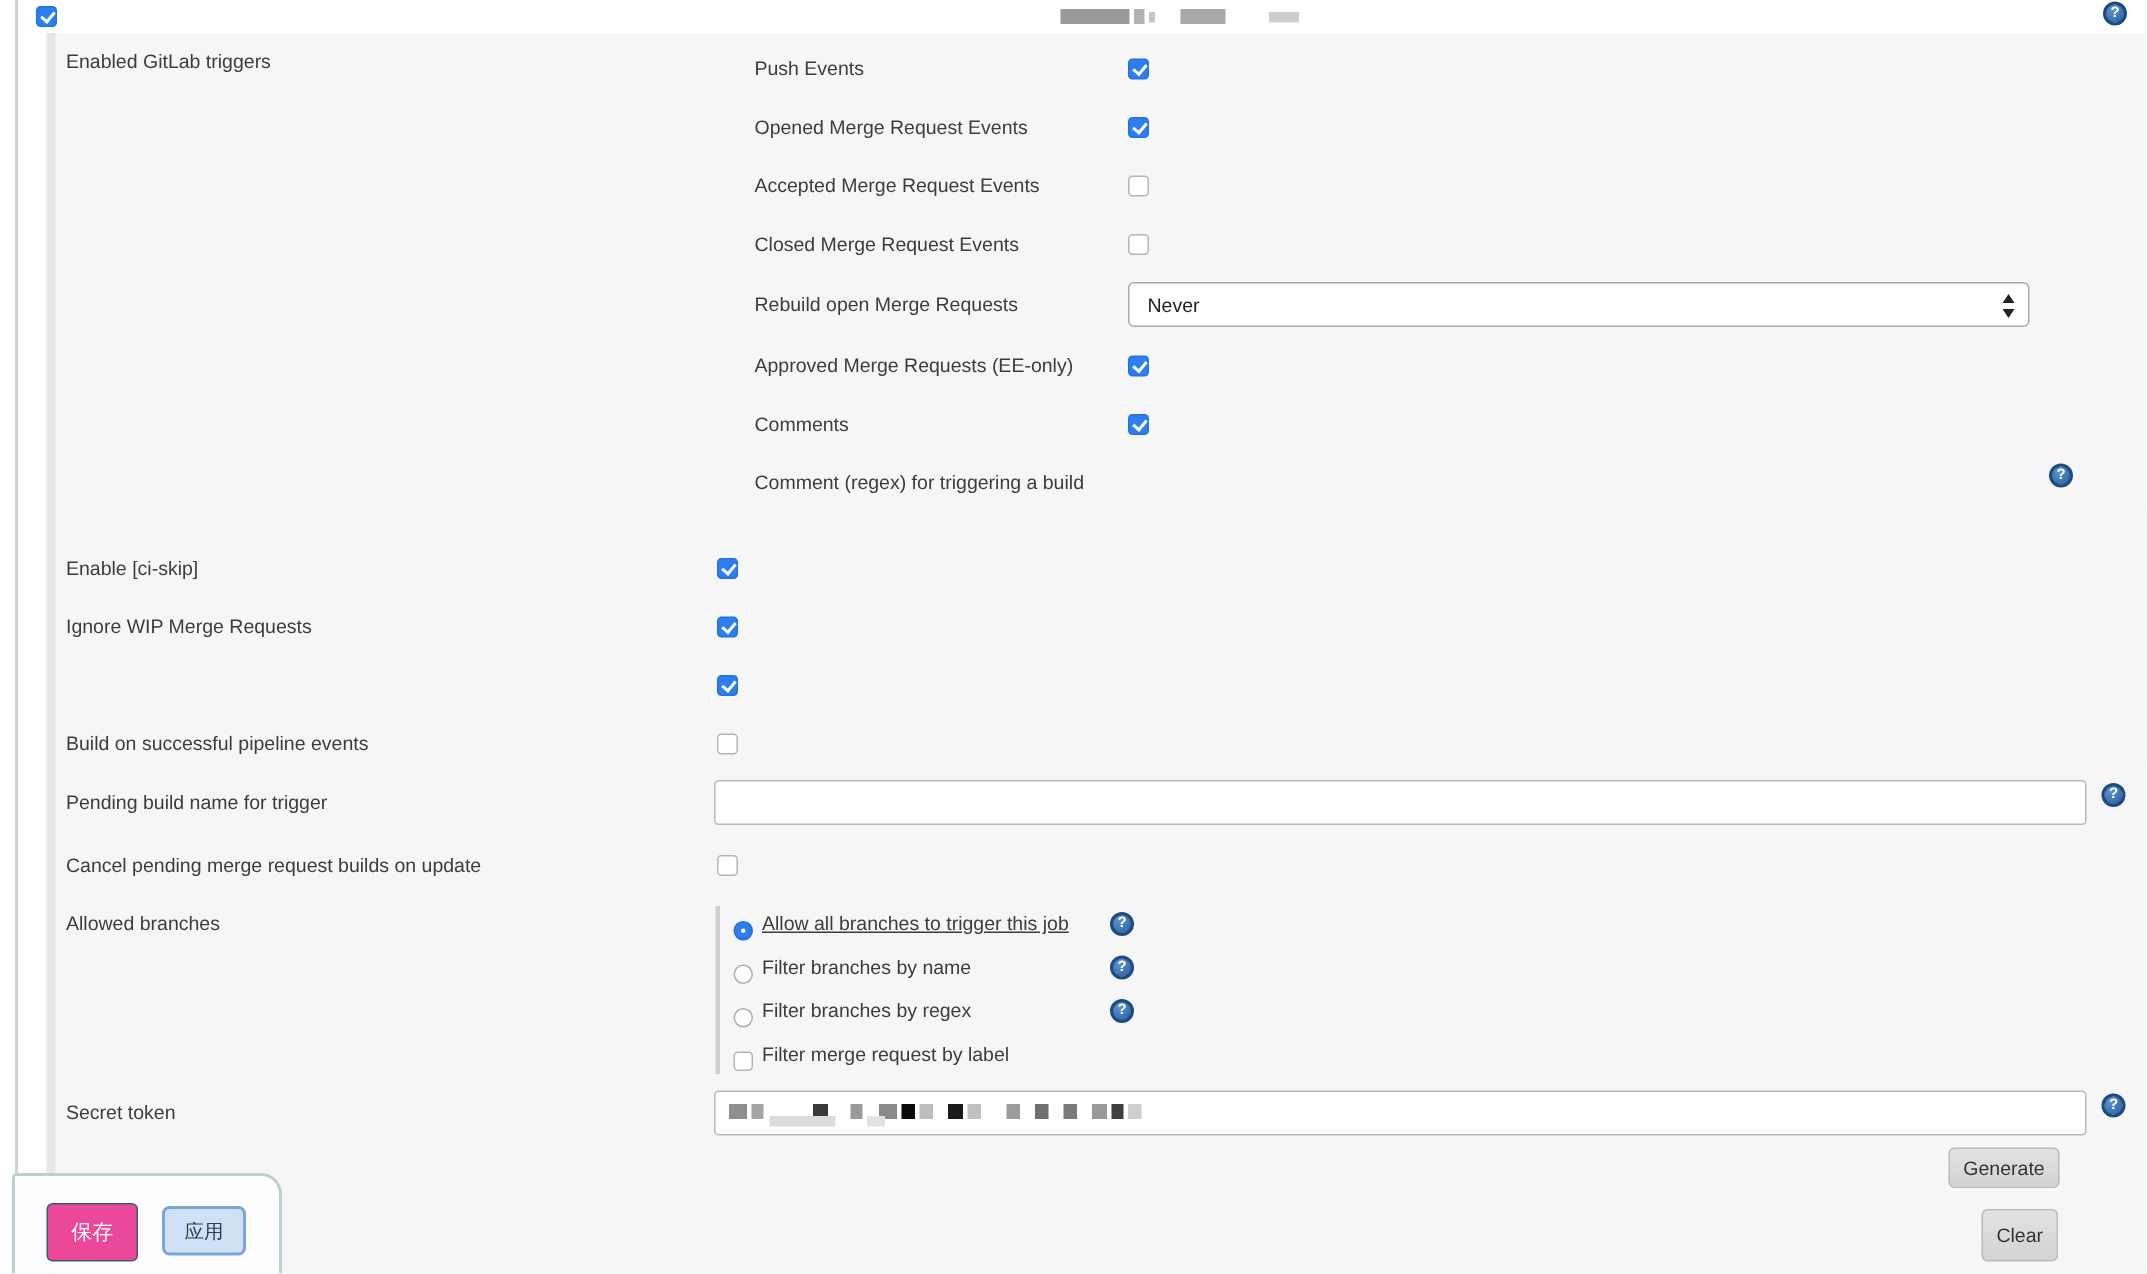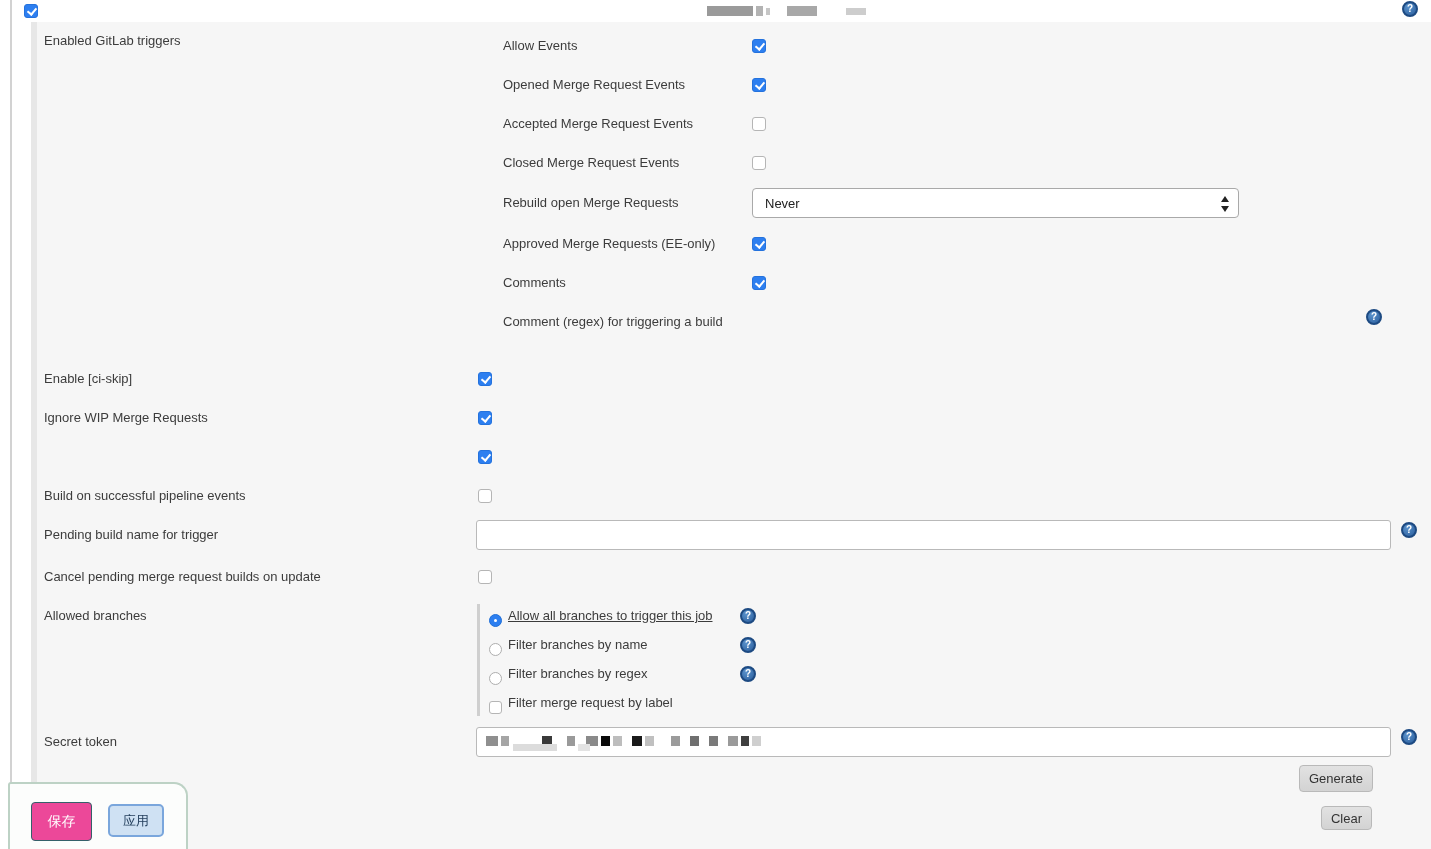--- a/index.html
+++ b/index.html
@@ -85,34 +85,34 @@
     <span class="rx" style="width:46px;background:#9a9a9a;"></span>
     <span class="rx" style="width:7px;background:#b3b3b3;"></span>
     <span class="rx l" style="width:4px;background:#c6c6c6;"></span>
     <span class="rx" style="width:30px;background:#a8a8a8;margin-left:14px;"></span>
     <span class="rx l" style="width:20px;background:#cdcdcd;margin-left:26px;"></span>
   </span>
   <span class="help" style="left:1402px;top:1px;"></span>
 
   <span class="lbl" style="left:44px;top:33px;">Enabled GitLab triggers</span>
 
-  <span class="lbl" style="left:503px;top:38px;">Allow Events</span>
+  <span class="lbl" style="left:503px;top:38px;">Push Events</span>
   <span class="cb on" style="left:752px;top:39px;"></span>
 
   <span class="lbl" style="left:503px;top:77px;">Opened Merge Request Events</span>
   <span class="cb on" style="left:752px;top:78px;"></span>
 
   <span class="lbl" style="left:503px;top:116px;">Accepted Merge Request Events</span>
   <span class="cb off" style="left:752px;top:117px;"></span>
 
   <span class="lbl" style="left:503px;top:155px;">Closed Merge Request Events</span>
   <span class="cb off" style="left:752px;top:156px;"></span>
 
   <span class="lbl" style="left:503px;top:195px;">Rebuild open Merge Requests</span>
-  <div class="sel" style="left:752px;top:188px;width:487px;">
+  <div class="sel" style="left:752px;top:188px;width:601px;">
     <span class="sel-val">Never</span>
     <span class="arrows">
       <span class="up"></span>
         <span class="dn"></span>
     </span>
   </div>
 
   <span class="lbl" style="left:503px;top:236px;">Approved Merge Requests (EE-only)</span>
   <span class="cb on" style="left:752px;top:237px;"></span>
 
@@ -178,19 +178,19 @@
       <span class="rx" style="width:9px;background:#cfcfcf;"></span>
     </span>
     <span class="redact" style="left:36px;top:16px;">
       <span class="rx l" style="width:44px;background:#dcdcdc;"></span>
       <span class="rx l" style="width:12px;background:#e3e3e3;margin-left:18px;"></span>
     </span>
   </div>
   <span class="help" style="left:1401px;top:729px;"></span>
 
   <div class="gbtn" style="left:1299px;top:765px;width:74px;height:27px;">Generate</div>
-  <div class="gbtn" style="left:1321px;top:806px;width:51px;height:24px;">Clear</div>
+  <div class="gbtn" style="left:1321px;top:806px;width:51px;height:35px;">Clear</div>
 
   <div class="save-panel"></div>
   <div class="btn-save">保存</div>
   <div class="btn-apply">应用</div>
 
 </div>
 
 </body></html>

